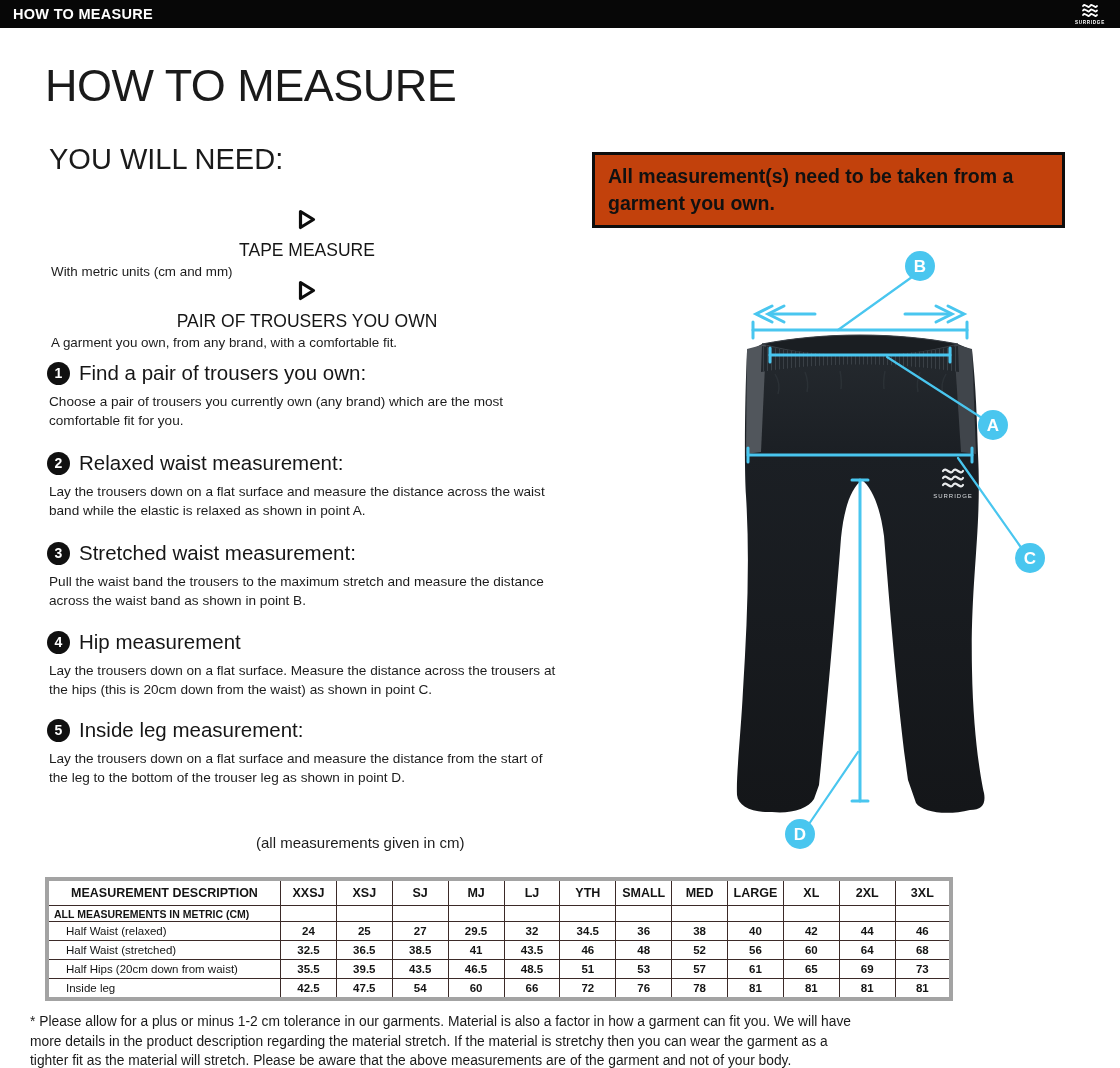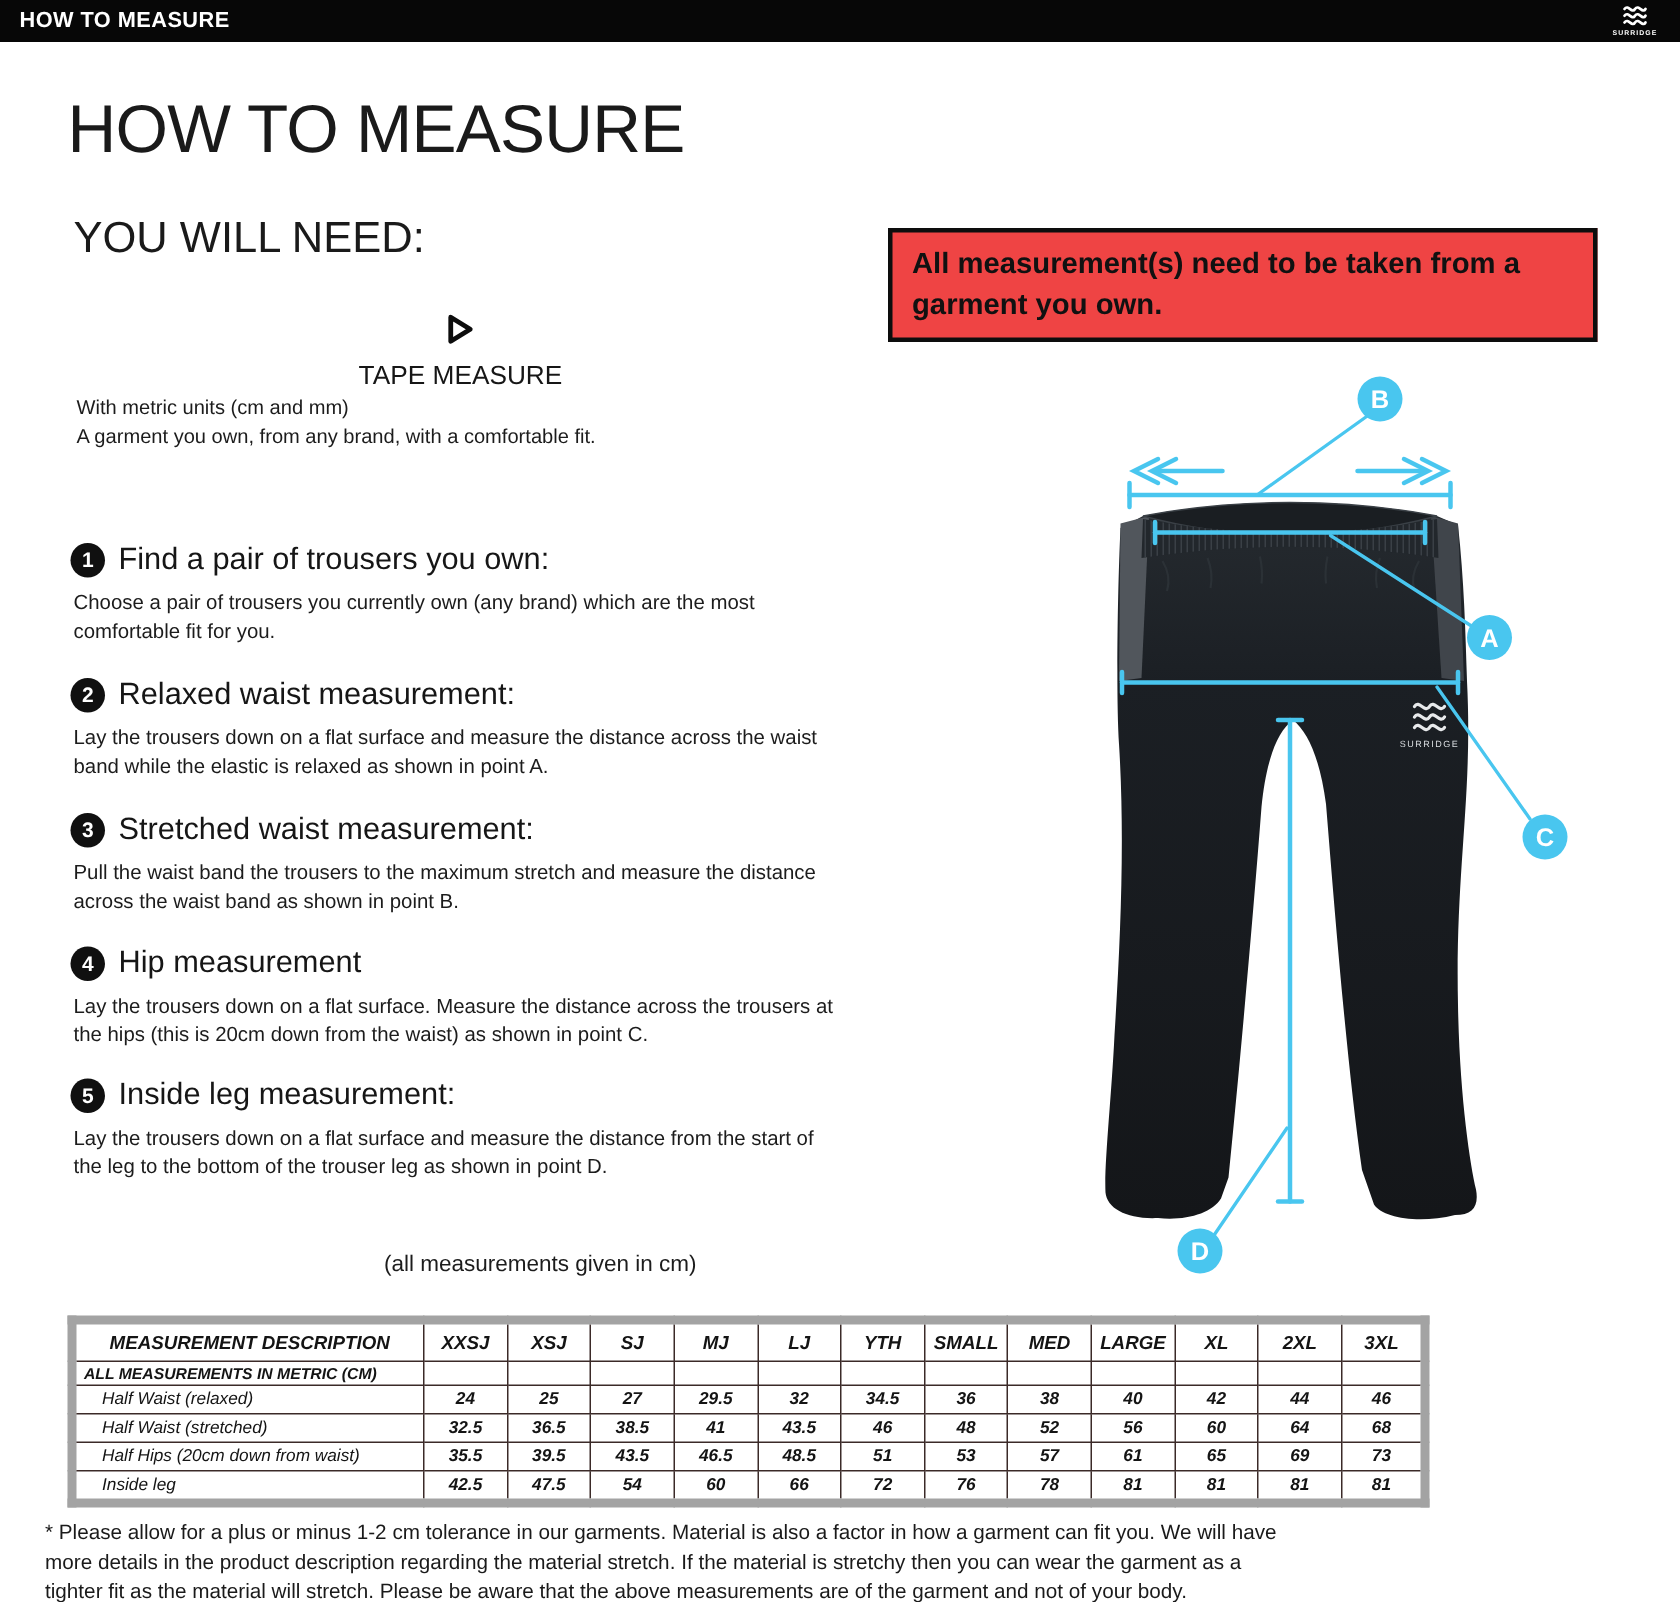--- a/index.html
+++ b/index.html
@@ -27,33 +27,33 @@
   .step{position:absolute;left:47px;width:515px;}
   .step-head{display:flex;align-items:center;gap:9px;}
   .step-num{width:23px;height:23px;border-radius:50%;background:#101010;color:#ffffff;
             font-size:14px;font-weight:bold;display:flex;align-items:center;justify-content:center;flex:0 0 23px;}
   .step-title{font-size:20.5px;color:#161616;}
   .step-body{margin:7px 0 0 2px;font-size:13.6px;line-height:1.42;color:#1c1c1c;}
 
   
   .notice{position:absolute;left:592px;top:152px;width:473px;box-sizing:border-box;
           border:3px solid #0d0d0d;padding:8px 13px;font-size:19.5px;font-weight:bold;
-          line-height:27px;color:#111;background:#ef4444;}
+          line-height:27px;color:#111;background:#c2410c;}
 
   
   .diagram{position:absolute;left:590px;top:240px;width:530px;height:630px;}
 
   
   h2.chart-title{position:absolute;left:46px;top:818px;margin:0;font-size:33px;font-weight:400;color:#1a1a1a;}
   .chart-sub{position:absolute;left:256px;top:834px;font-size:15px;color:#1c1c1c;}
   table.size-chart{position:absolute;left:45px;top:877px;width:908px;border-collapse:collapse;
                    table-layout:fixed;background:#fff;}
   table.size-chart th,table.size-chart td{border:1px solid #3b2a28;color:#141414;
                    text-align:center;padding:0 3px;overflow:hidden;white-space:nowrap;}
-  table.size-chart{border:6px solid #a3a3a3;font-style:italic;}
+  table.size-chart{border:4px solid #a3a3a3;}
   table.size-chart th{height:24px;font-size:12.5px;font-weight:bold;}
   th.desc-col{width:225px;text-align:left;font-size:15px;padding-left:5px;}
   tr.note-row td{height:15px;font-size:10.5px;font-weight:bold;text-align:left;padding-left:5px;}
   tr.data-row td{height:18px;font-size:11.5px;font-weight:bold;}
   tr.data-row td.row-label{text-align:left;padding-left:17px;font-weight:normal;font-size:11.5px;}
 
   
   .footnote{position:absolute;left:30px;top:1012px;width:1080px;font-size:13.8px;
             line-height:19.5px;color:#1a1a1a;}
 </style>
@@ -83,20 +83,26 @@
     <div class="need-head">
       <svg width="18" height="21" viewBox="0 0 18 21">
         <polygon points="2.5,2.5 15.5,10.5 2.5,18.5" fill="#ffffff" stroke="#0d0d0d" stroke-width="3.2" stroke-linejoin="round"></polygon>
       </svg>
       <span class="need-title">TAPE MEASURE</span>
     </div>
     <div class="need-sub">With metric units (cm and mm)</div>
   </div>
 
   <div class="need-item" style="top:280px">
+    <div class="need-head">
+      <svg width="18" height="21" viewBox="0 0 18 21">
+        <polygon points="2.5,2.5 15.5,10.5 2.5,18.5" fill="#ffffff" stroke="#0d0d0d" stroke-width="3.2" stroke-linejoin="round"></polygon>
+      </svg>
+      <span class="need-title">PAIR OF TROUSERS YOU OWN</span>
+    </div>
     <div class="need-sub">A garment you own, from any brand, with a comfortable fit.</div>
   </div>
 
   <div class="notice">
     <span>All measurement(s) need to be taken from a garment you own.</span>
   </div>
 
   <div class="step" style="top:361px">
     <div class="step-head">
       <span class="step-num">1</span>

